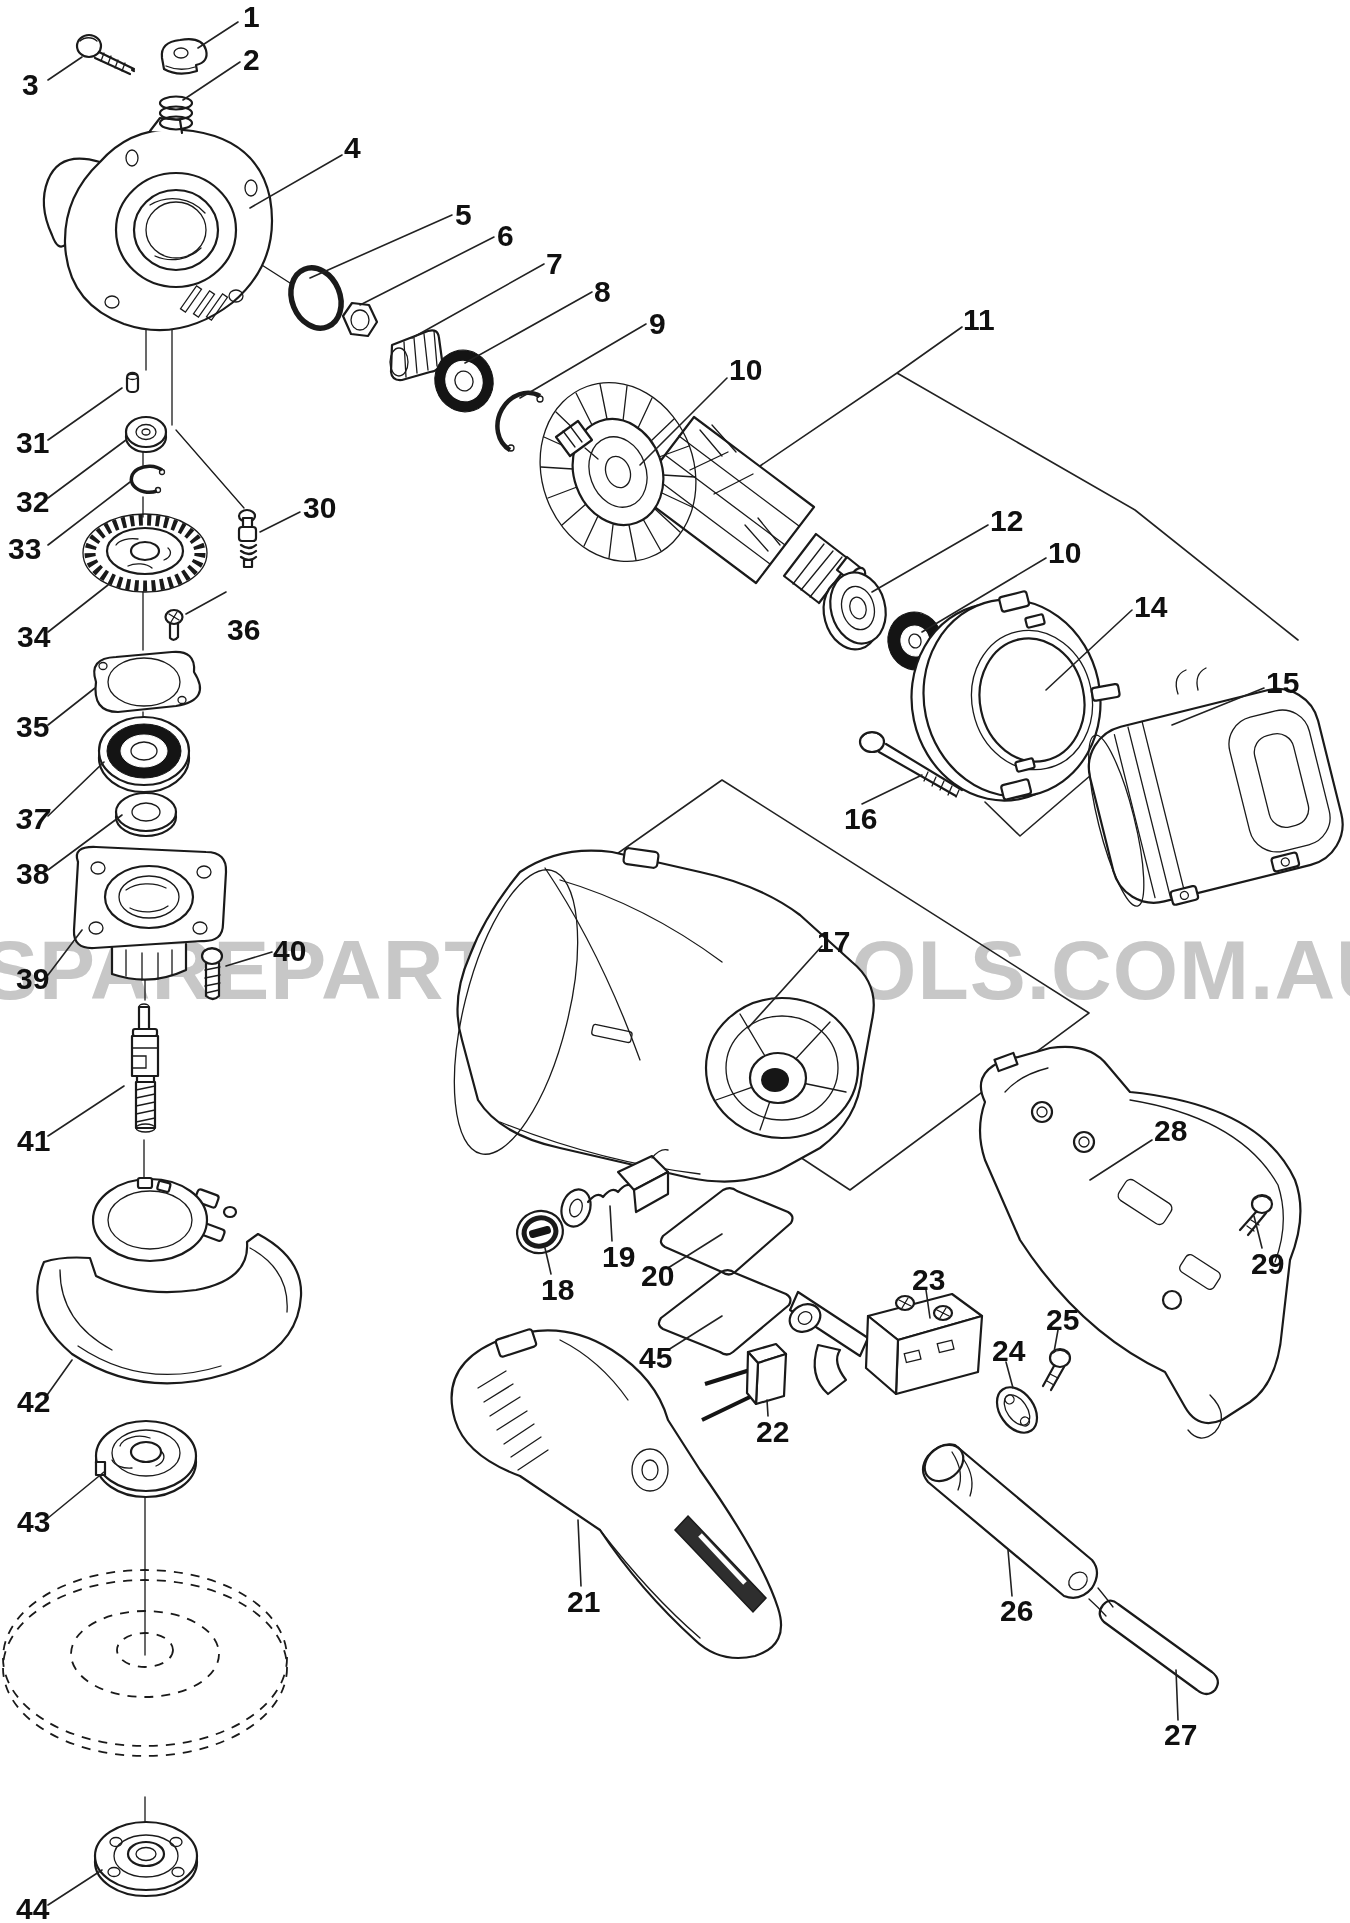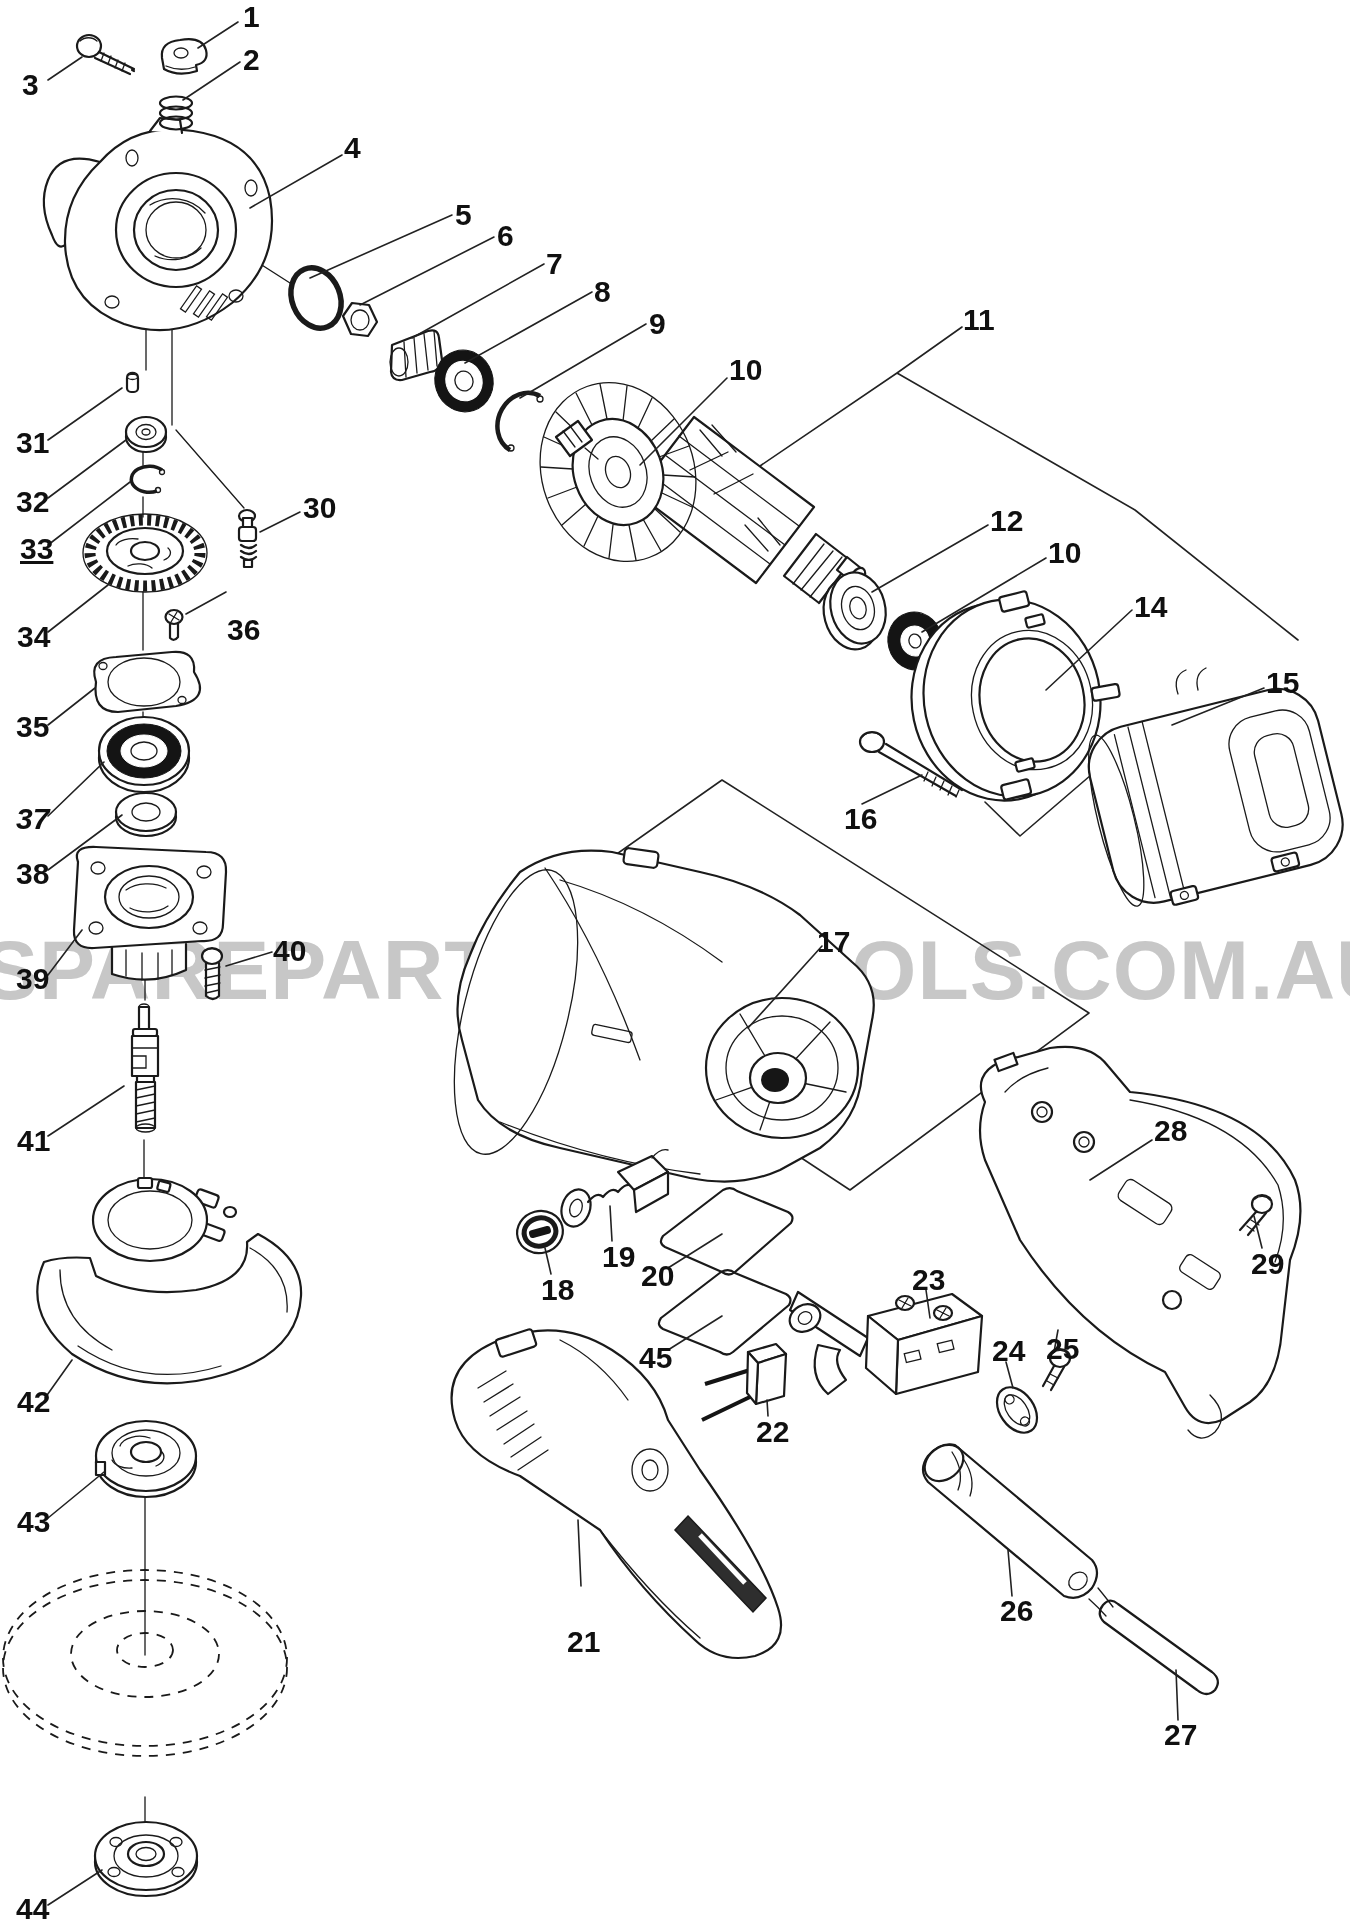--- a/index.html
+++ b/index.html
@@ -464,33 +464,33 @@
       <span class="callout" style="left: 963px; top: 305px;">11</span>
       <span class="callout" style="left: 990px; top: 506px;">12</span>
       <span class="callout" style="left: 1048px; top: 538px;">10</span>
       <span class="callout" style="left: 1134px; top: 592px;">14</span>
       <span class="callout" style="left: 1266px; top: 668px;">15</span>
       <span class="callout" style="left: 844px; top: 804px;">16</span>
       <span class="callout" style="left: 817px; top: 927px;">17</span>
       <span class="callout" style="left: 541px; top: 1275px;">18</span>
       <span class="callout" style="left: 602px; top: 1242px;">19</span>
       <span class="callout" style="left: 641px; top: 1261px;">20</span>
-      <span class="callout" style="left: 567px; top: 1587px; margin-top: 40px;">21</span>
+      <span class="callout" style="left: 567px; top: 1587px;">21</span>
       <span class="callout" style="left: 756px; top: 1417px;">22</span>
       <span class="callout" style="left: 912px; top: 1265px;">23</span>
       <span class="callout" style="left: 992px; top: 1336px;">24</span>
-      <span class="callout" style="left: 1046px; top: 1305px; margin-top: 29px;">25</span>
+      <span class="callout" style="left: 1046px; top: 1305px;">25</span>
       <span class="callout" style="left: 1000px; top: 1596px;">26</span>
       <span class="callout" style="left: 1164px; top: 1720px;">27</span>
       <span class="callout" style="left: 1154px; top: 1116px;">28</span>
       <span class="callout" style="left: 1251px; top: 1249px;">29</span>
       <span class="callout" style="left: 303px; top: 493px;">30</span>
       <span class="callout" style="left: 16px; top: 428px;">31</span>
       <span class="callout" style="left: 16px; top: 487px;">32</span>
-      <span class="callout" style="left: 20px; top: 534px; text-decoration: underline;">33</span>
+      <span class="callout" style="left: 8px; top: 534px;">33</span>
       <span class="callout" style="left: 17px; top: 622px;">34</span>
       <span class="callout" style="left: 16px; top: 712px;">35</span>
       <span class="callout" style="left: 227px; top: 575px; margin-top: 40px;">36</span>
       <span class="callout" style="left: 16px; top: 804px; font-style: italic;">37</span>
       <span class="callout" style="left: 16px; top: 859px;">38</span>
       <span class="callout" style="left: 16px; top: 964px;">39</span>
       <span class="callout" style="left: 273px; top: 936px;">40</span>
       <span class="callout" style="left: 17px; top: 1126px;">41</span>
       <span class="callout" style="left: 17px; top: 1387px; text-align: right;">42</span>
       <span class="callout" style="left: 17px; top: 1507px;">43</span>

